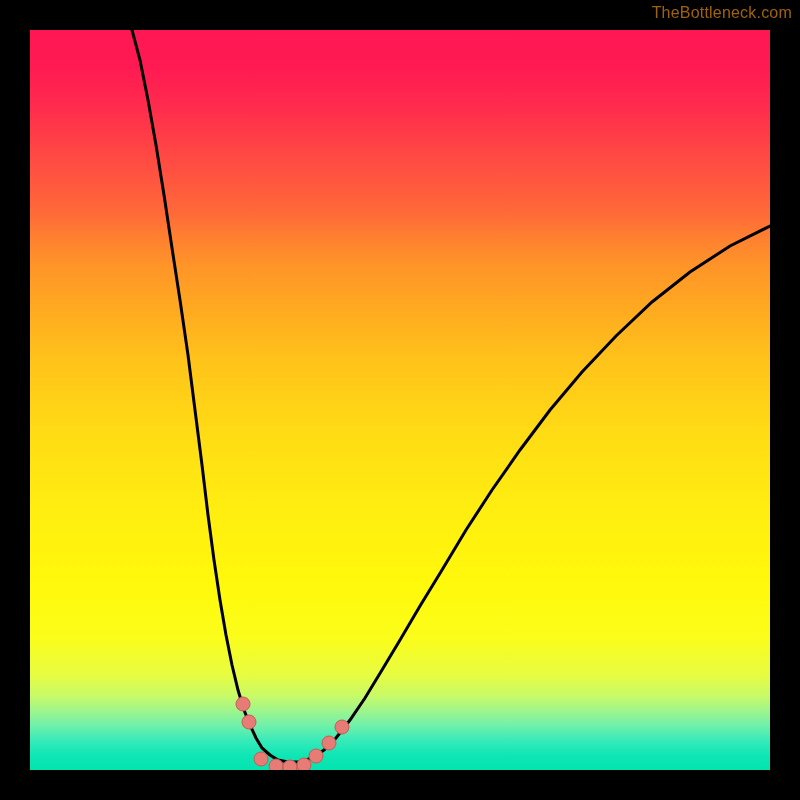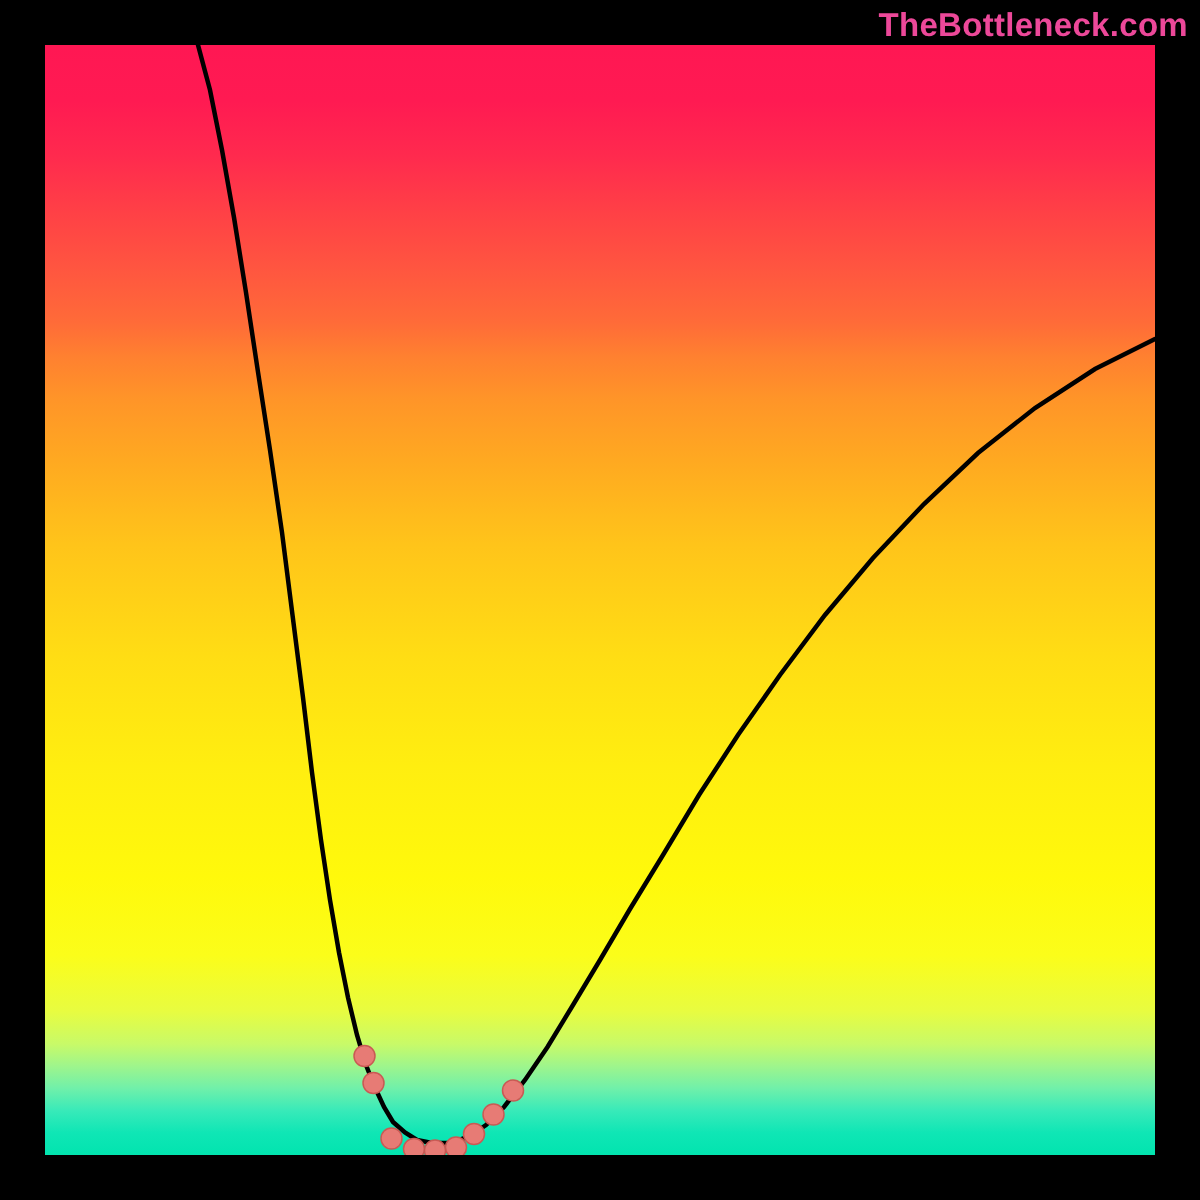--- a/index.html
+++ b/index.html
@@ -2,21 +2,21 @@
 <html><head>
 <meta charset="utf-8">
 <style>
 body{margin:0;background:#000;width:800px;height:800px;position:relative;font-family:Arial,sans-serif}
 .frame{position:absolute;left:30px;top:30px;width:740px;height:740px;overflow:hidden}
 .grad{width:100%;height:100%;background:linear-gradient(to bottom,
 #ff1753 0%, #ff1a52 5%, #ff2a4e 10%, #ff4046 15%, #ff5540 20%, #ff6b38 25%,
 #ff8030 28%, #ff9528 32%, #ffab20 38%, #ffc41a 45%, #ffdd14 55%,
 #ffee10 65%, #fff90b 75%, #fbfd1a 82%, #e8fc40 87%, #c8fa68 90%,
 #9ef58c 92%, #70f0aa 94%, #38eab9 96%, #0fe6b5 98%, #02e4af 100%)}
-.wm{position:absolute;right:8px;top:4px;color:#ec4899;font-weight:bold;font-size:22px;letter-spacing:.2px}
+.wm{position:absolute;right:8px;top:4px;color:#a16207;font-weight:normal;font-size:16px;letter-spacing:.2px}
 svg.curve{position:absolute;left:30px;top:30px;width:740px;height:740px}
 svg.bottom{position:absolute;left:30px;top:30px;width:740px;height:740px}
 </style>
 </head>
 <body>
 
 <div class="frame">
   <div class="grad"></div>
 </div>
 

